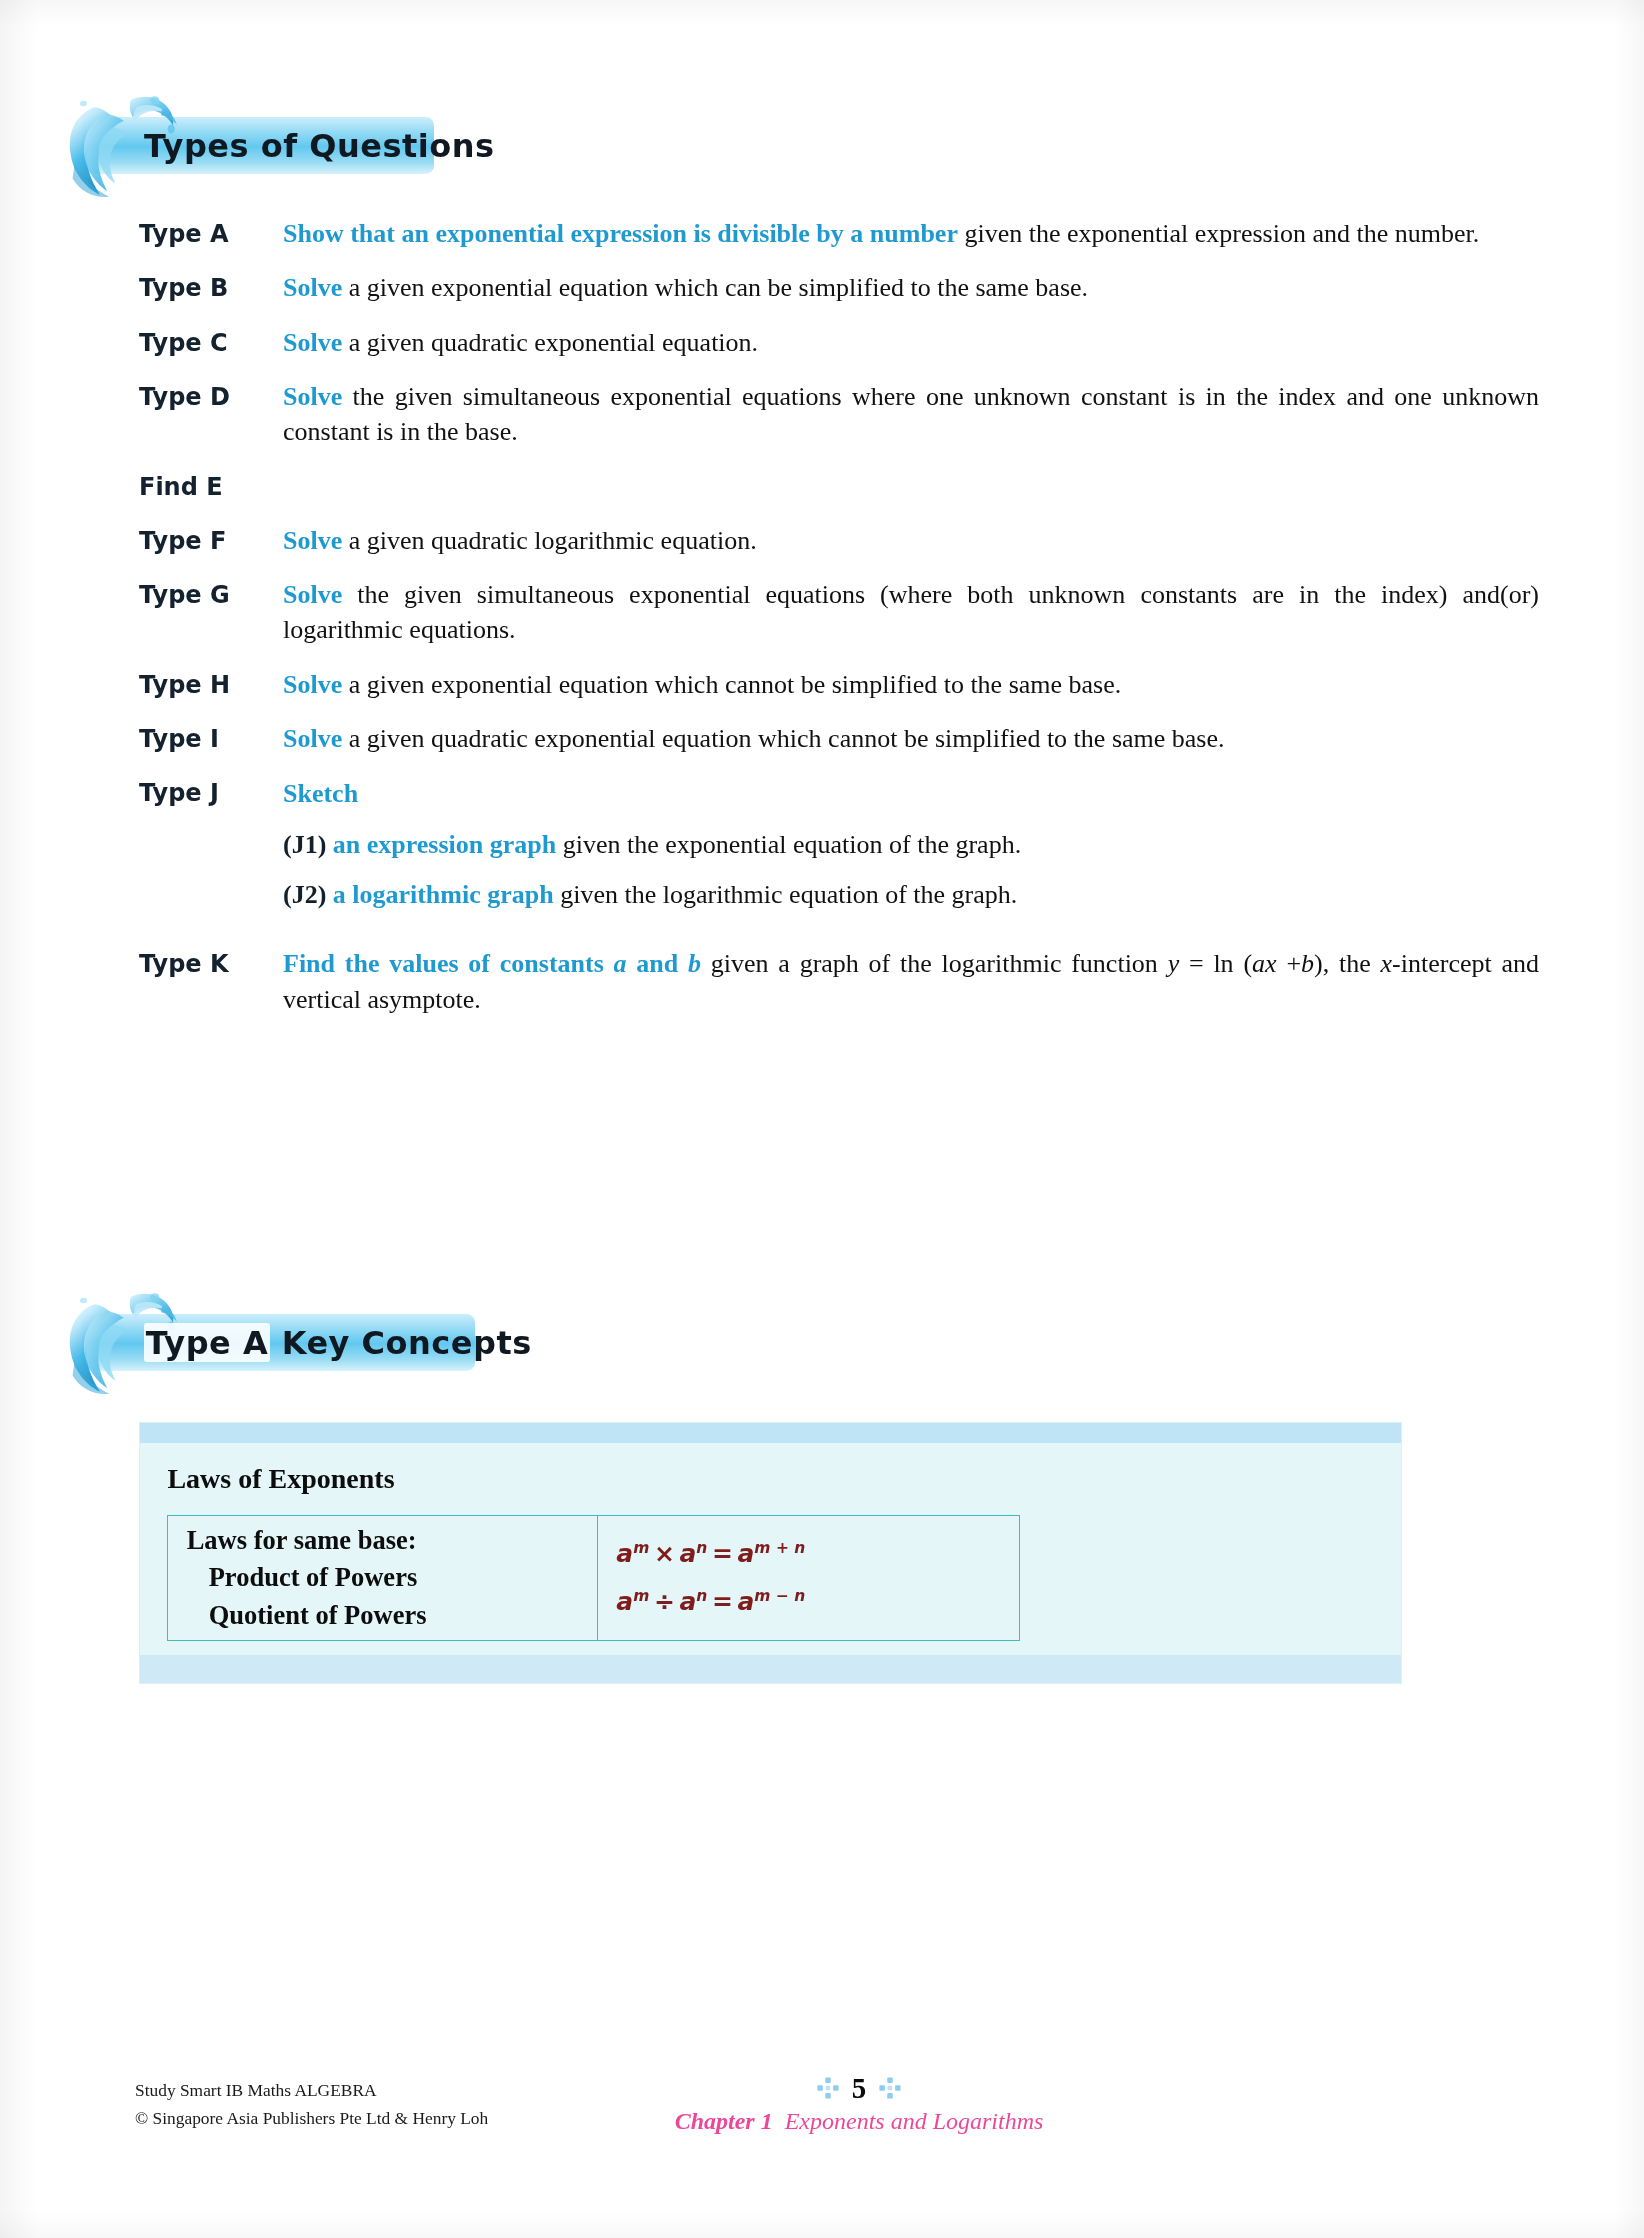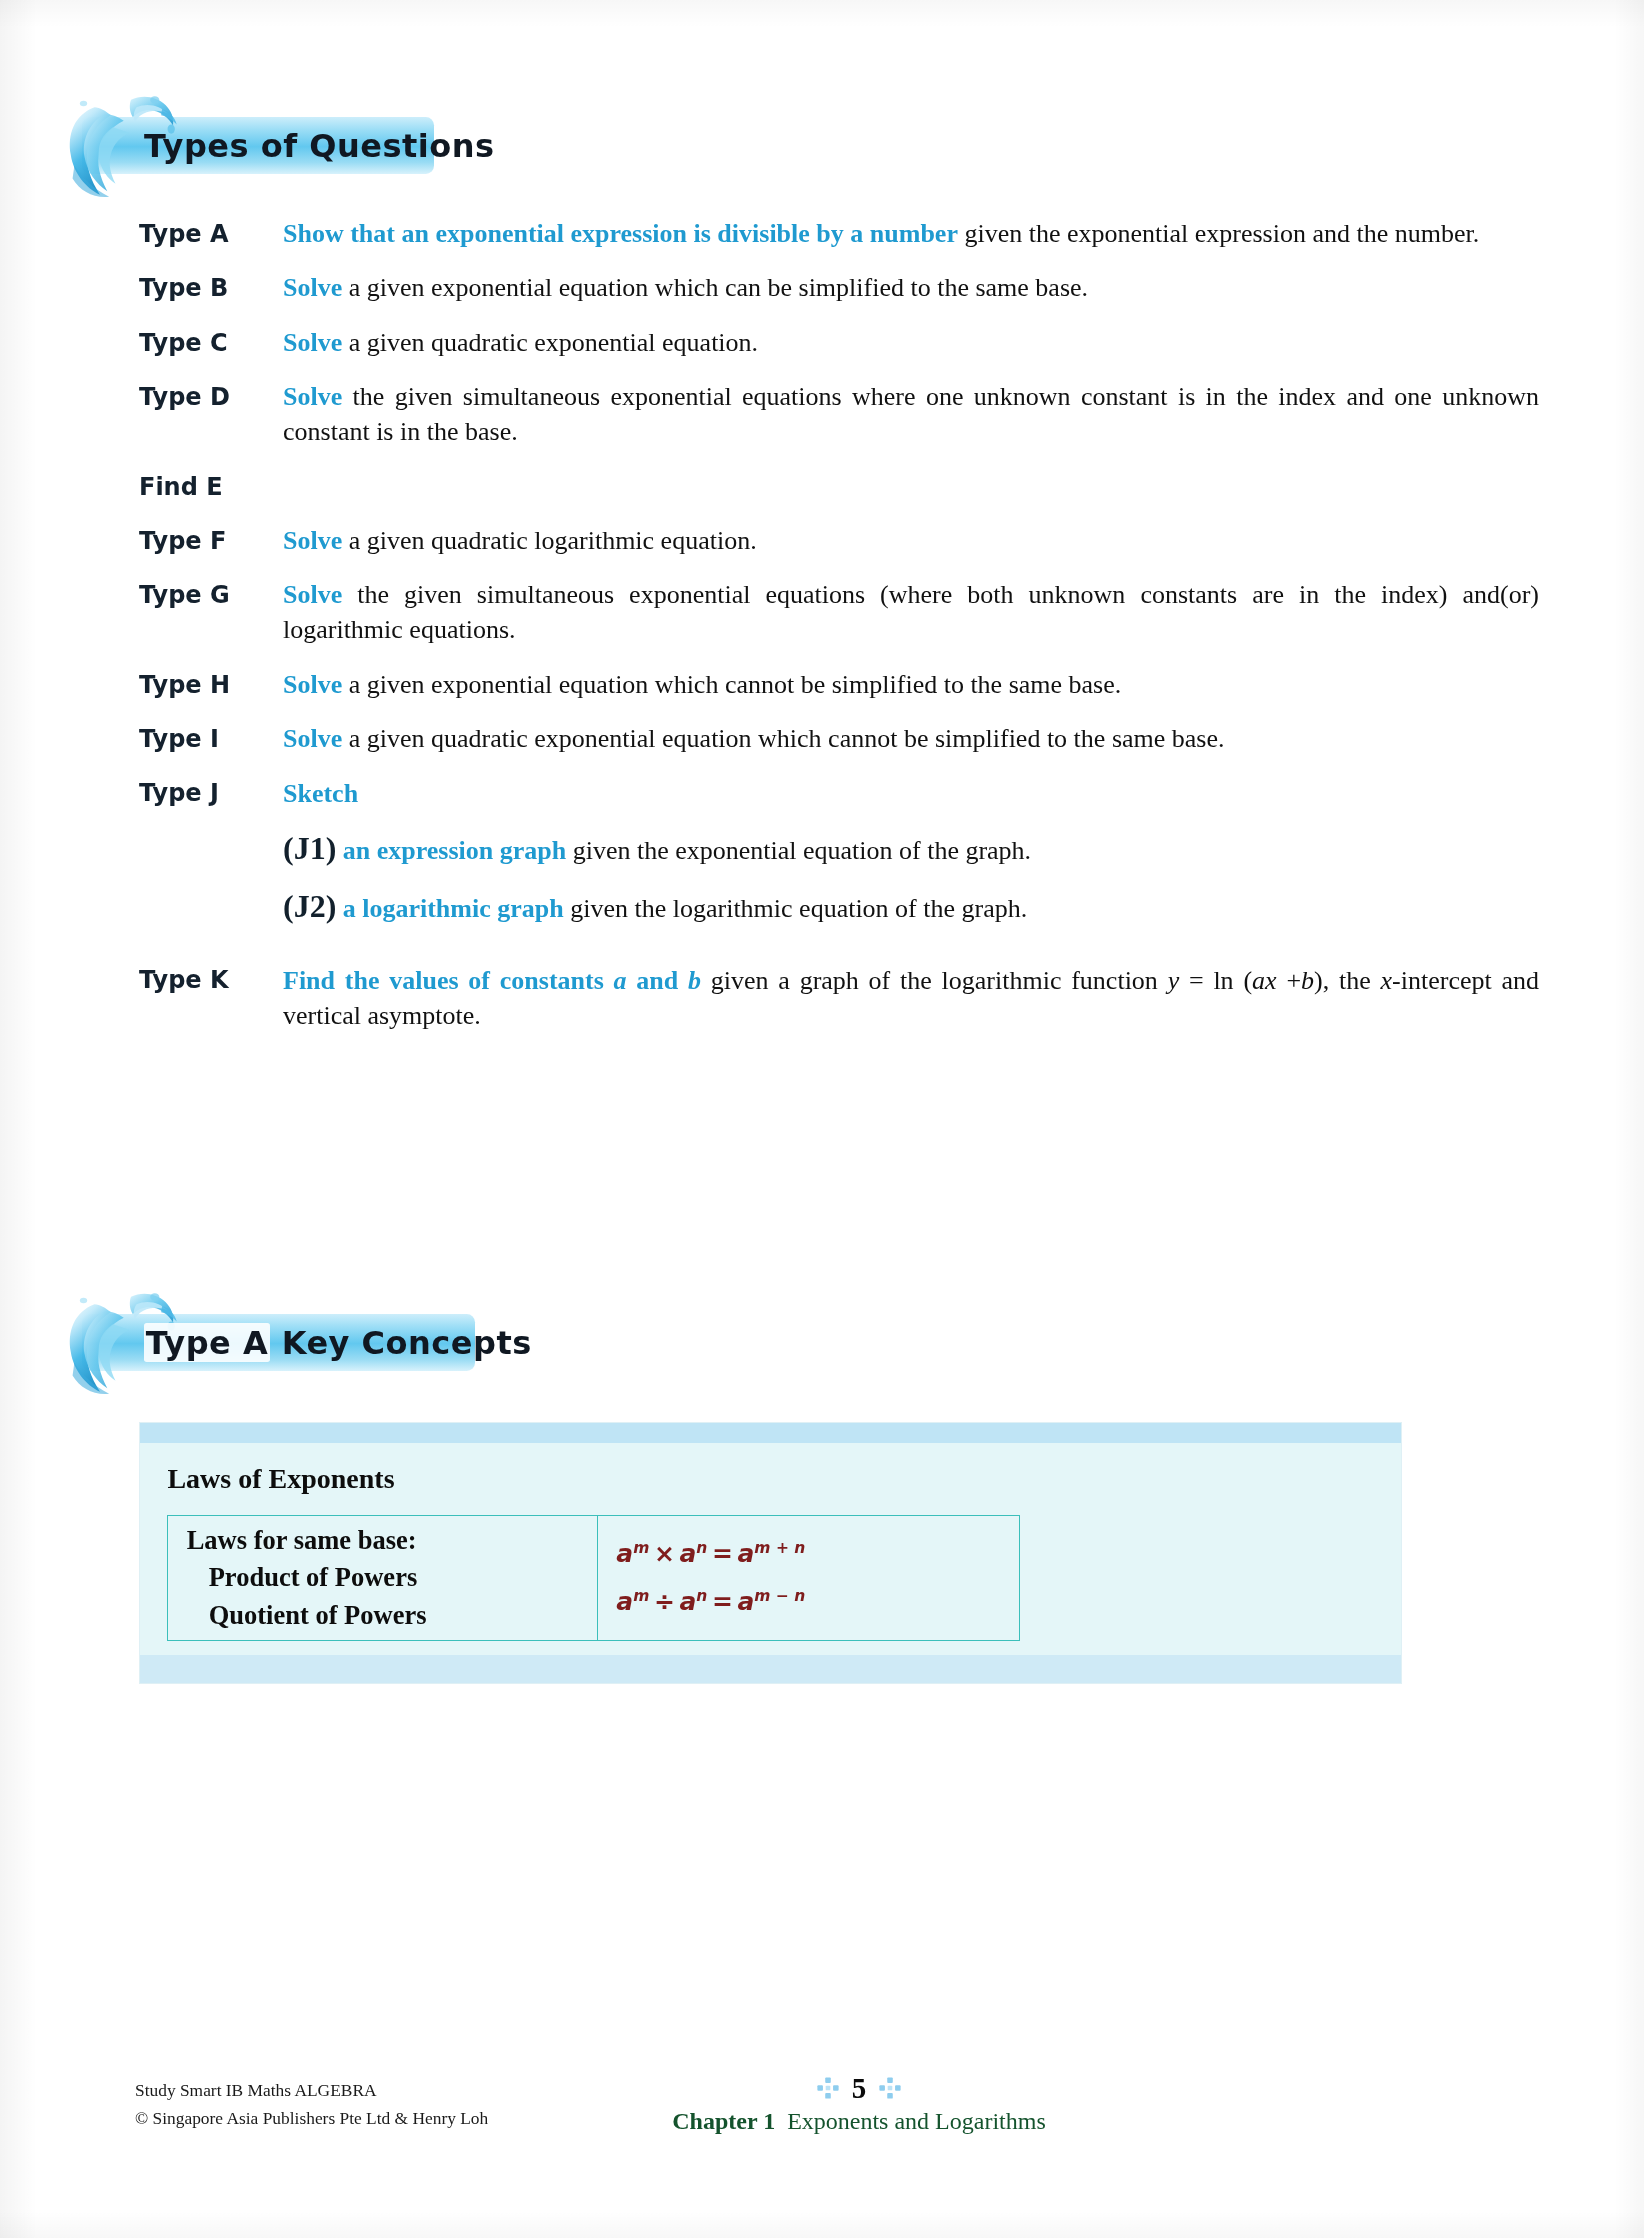--- a/index.html
+++ b/index.html
@@ -129,21 +129,21 @@
   .sub-list { margin-top: 16.4px; }
   .sub-row {
     display: flex;
     align-items: baseline;
     margin-bottom: 14.6px;
   }
   .sub-tag {
     flex: 0 0 auto;
     font-family: "Liberation Serif", serif;
     font-weight: bold;
-    font-size: 32px;
+    font-size: 26px;
     color: #12202c;
     margin-right: 6.4px;
     white-space: nowrap;
   }
   .sub-text {
     font-family: "Liberation Serif", serif;
     font-size: 26px;
     line-height: 1.36;
     color: #111111;
   }
@@ -245,23 +245,24 @@
   .page-num {
     font-family: "Liberation Serif", serif;
     font-weight: bold;
     font-size: 29px;
     color: #0b0b0b;
   }
   .ornament { display: block; }
   .footer-chapter {
     font-family: "Liberation Serif", serif;
     font-size: 24px;
-    color: #14532d;
+    color: #ec4899;
     margin-top: 2.7px;
     white-space: nowrap;
+    font-style: italic;
   }
   .footer-chapter b { font-weight: bold; }
 </style>
 </head>
 <body>
 
 <div class="page">
 
   <div class="banner" id="banner-types">
     <div class="banner-bar"></div>

